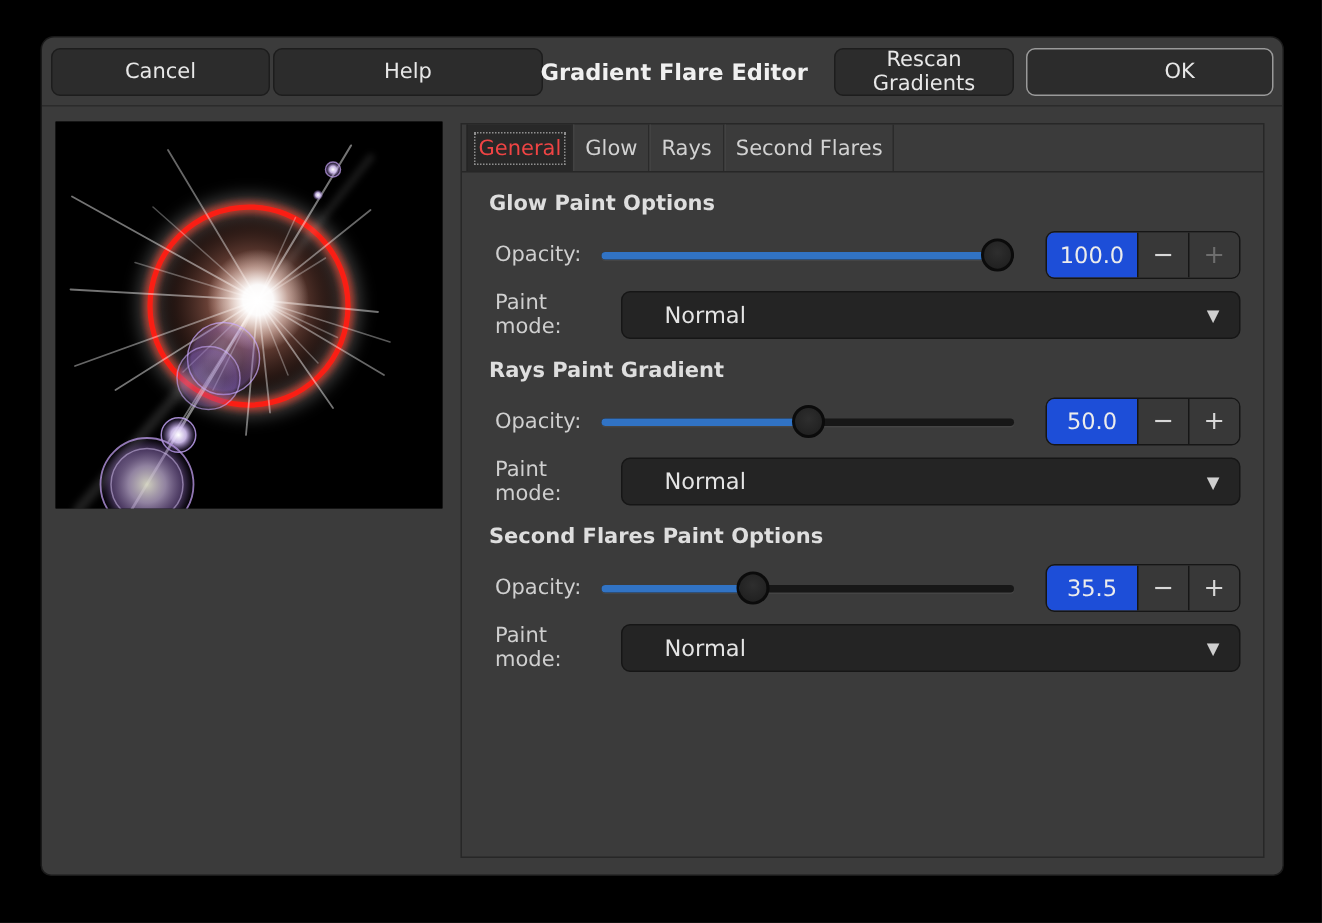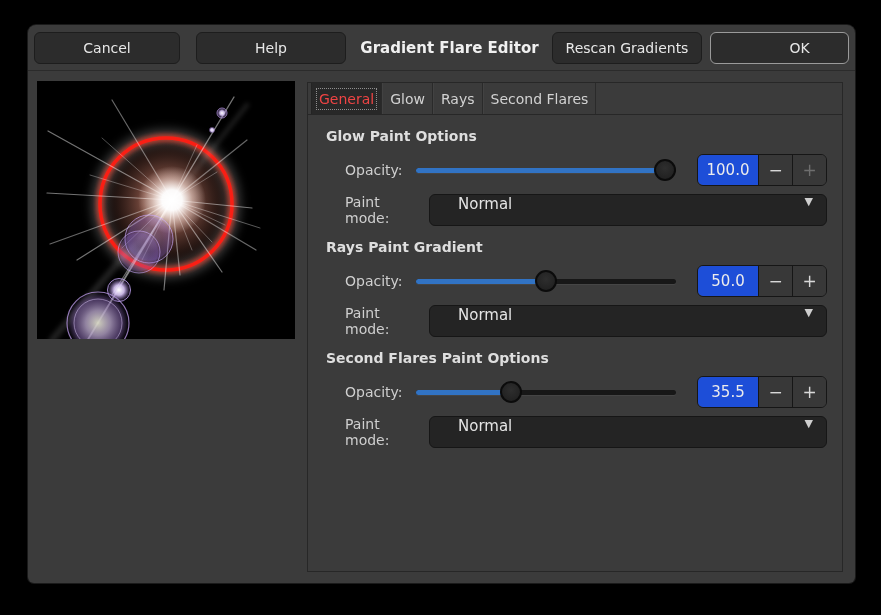--- a/index.html
+++ b/index.html
@@ -10,44 +10,44 @@
   .win{position:absolute;left:28px;top:25px;width:827px;height:558px;background:#3b3b3b;
        border-radius:8px 8px 6px 6px;box-shadow:0 0 0 1px #1a1a1a;}
 
   
   .titlebar{height:46px;display:flex;align-items:center;padding:0 6px;
             border-bottom:1px solid #2b2b2b;box-sizing:border-box;}
   .hbtn{height:32px;background:#2c2c2c;border:1px solid #1d1d1d;border-radius:6px;
         color:#e8e8e8;font-size:14px;font-family:inherit;cursor:default;
         display:flex;align-items:center;justify-content:center;padding:0;}
   .hbtn-cancel{width:146px;}
-  .hbtn-help{width:150px;margin-left:16px;}
-  .hbtn-rescan{width:150px;margin-left:auto;}
-  .hbtn-ok{width:139px;margin-left:8px;border-color:#9a9a9a;padding-left:40px;}
+  .hbtn-help{width:180px;margin-left:2px;}
+  .hbtn-rescan{width:120px;margin-left:auto;}
+  .hbtn-ok{width:165px;margin-left:8px;border-color:#9a9a9a;padding-left:40px;}
   .title{position:absolute;left:16px;right:0;text-align:center;font-weight:bold;
          font-size:15px;color:#f0f0f0;pointer-events:none;}
 
   
   .body{position:relative;height:511px;}
   .preview{position:absolute;left:9px;top:10px;width:258px;height:258px;background:#000;}
 
   
   .panel{position:absolute;left:279px;top:11px;right:12px;bottom:10px;
          border:1px solid #272727;box-sizing:border-box;}
   .tabstrip{height:32px;display:flex;align-items:stretch;border-bottom:1px solid #272727;
             padding-left:3px;box-sizing:border-box;}
   .tab{display:flex;align-items:center;padding:0 7px;font-size:14px;color:#d2d2d2;
        border-right:1px solid #2a2a2a;border-left:1px solid #424242;cursor:default;}
   .tab.active{background:#282828;color:#ef4444;border-left:1px solid #242424;}
   .tab.active .tab-label{outline:1px dotted #8f8f8f;outline-offset:2px;}
 
   .content{padding:13px 15px 12px 18px;}
   .sec-title{margin:13px 0 10px 0;font-size:14px;font-weight:bold;color:#dedede;}
   .pane-section:first-child .sec-title{margin-top:0;}
-  .row{display:flex;align-items:center;height:32px;margin:0 0 8px 19px;}
+  .row{display:flex;align-items:center;height:32px;margin:0 0 8px 4px;}
   .lbl{font-size:14px;color:#cfcfcf;flex:none;}
   .lbl-op{width:64px;margin-right:7px;}
   .lbl-pm{width:77px;margin-right:7px;}
 
   
   .slider{position:relative;flex:1;height:32px;margin-right:21px;--f:0.5;}
   .track{position:absolute;left:0;right:0;top:14px;height:5px;background:#171717;
          border-radius:3px;box-shadow:0 1px 0 rgba(255,255,255,0.05);}
   .fill{height:100%;border-radius:3px;background:var(--accent);
         width:calc((100% - 22px) * var(--f) + 11px);}
@@ -61,21 +61,21 @@
         border-radius:6px;overflow:hidden;box-sizing:border-box;}
   .spin-val{width:60px;background:#1d4ed8;color:#ececec;font-size:15px;
             display:flex;align-items:center;justify-content:center;}
   .spin-btn{width:34px;background:#383838;border:none;border-left:1px solid #161616;
             color:#d8d8d8;font-size:17px;font-family:inherit;padding:0;cursor:default;
             display:flex;align-items:center;justify-content:center;}
   .spin-btn.disabled{color:#6e6e6e;}
 
   
   .dropdown{flex:1;height:32px;background:#242424;border:1px solid #161616;border-radius:6px;
-            display:flex;padding:0 13px 0 28px;box-sizing:border-box;
+            display:flex;align-items:center;padding:0 13px 0 28px;box-sizing:border-box;
             cursor:default;}
   .dd-val{font-size:15px;color:#e4e4e4;}
   .dd-arrow{margin-left:auto;font-size:11px;color:#cfcfcf;}
 </style>
 </head>
 <body>
 
 <div class="win">
 
   <header class="titlebar">

